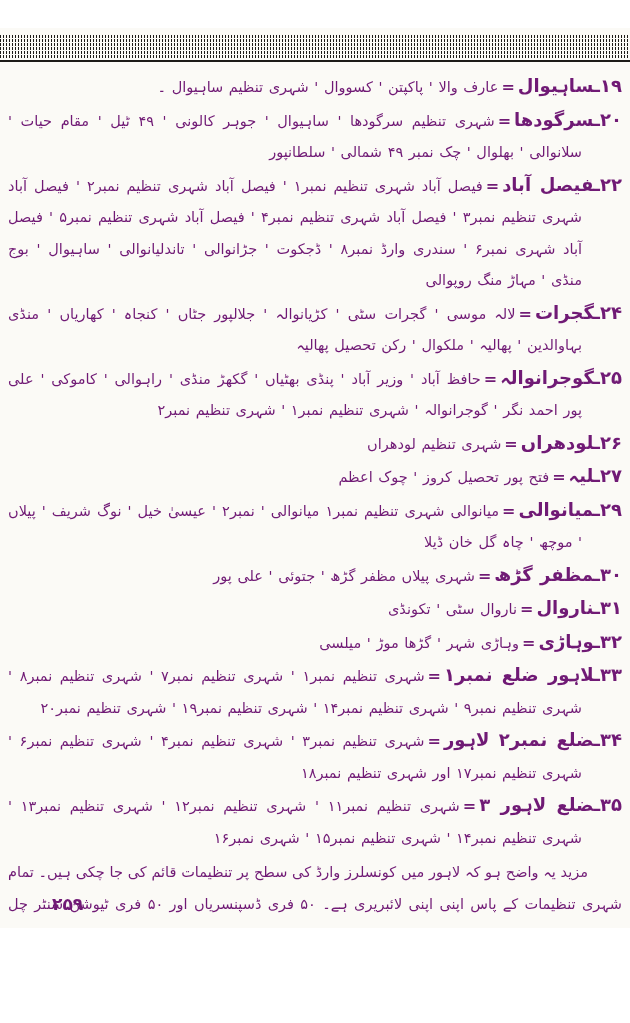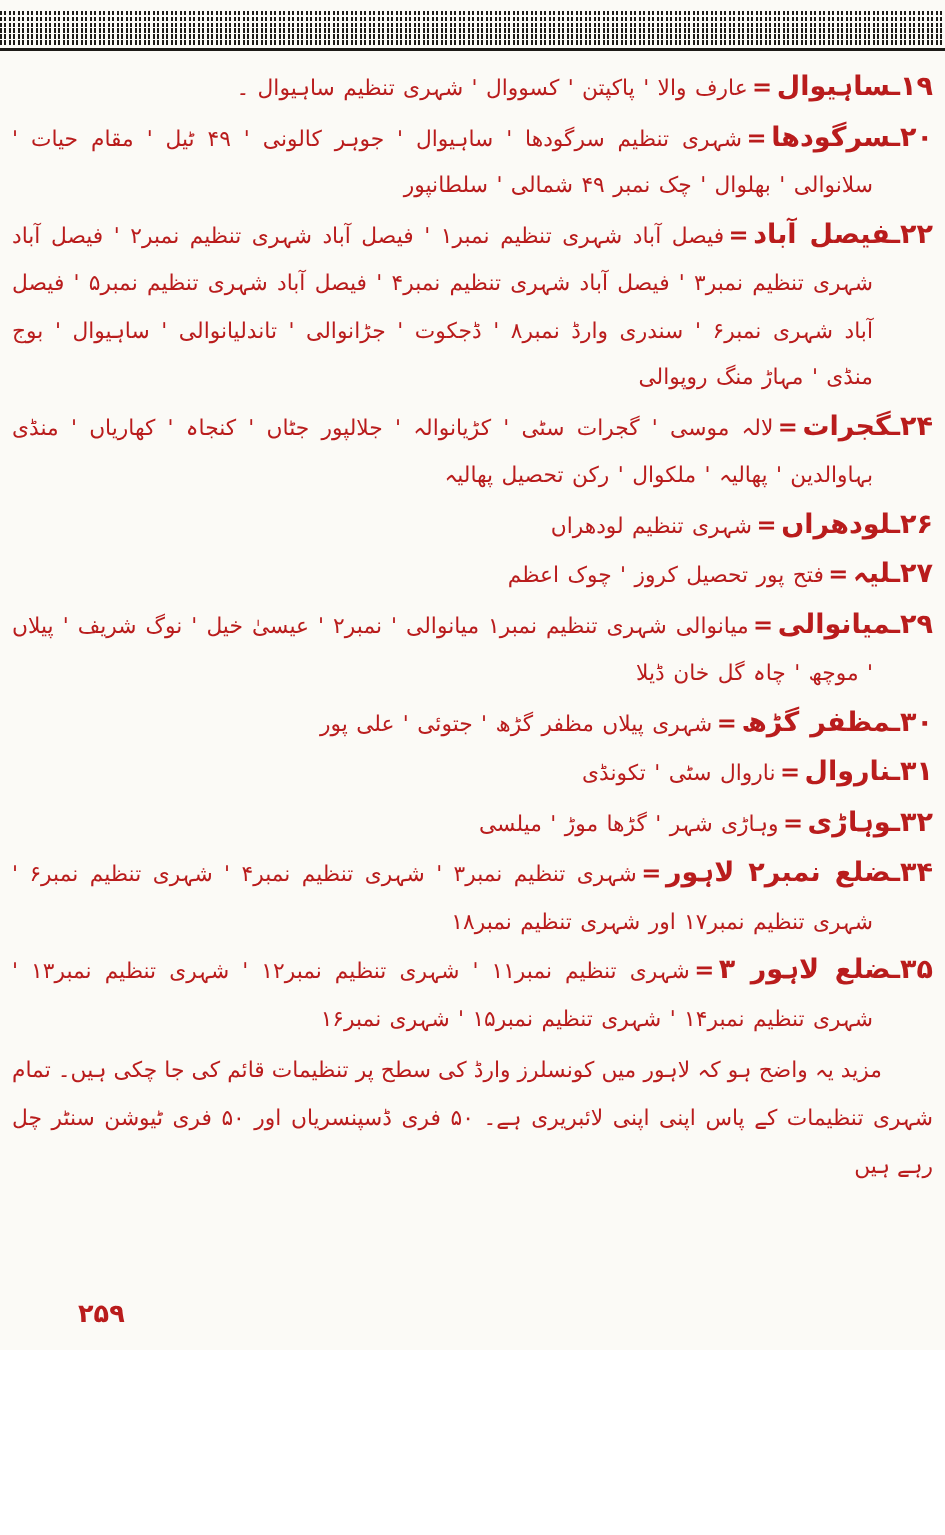--- a/index.html
+++ b/index.html
@@ -1,23 +1,24 @@
 <!DOCTYPE html>
 <html lang="ur"><head>
 <meta charset="utf-8">
 <style>
   html,body{margin:0;padding:0;}
   .page{
     position:relative;
     width:630px;height:900px;
     background:#fbfaf6;
-    color:#b91c1c;
+    color:#701a75;
     font-family:"DejaVu Sans","Liberation Sans",sans-serif;
     overflow:hidden;
     box-sizing:border-box;
+    margin-top:28px;
   }
   .border-band{
     position:absolute;top:6px;left:0;width:630px;height:30px;
   }
   .border-band .ticks{
     height:24px;
     background-image:
       repeating-linear-gradient(0deg, rgba(251,250,246,0) 0 3px, #fbfaf6 3px 4px),
       repeating-linear-gradient(90deg, #1d1b18 0 1.2px, transparent 1.2px 3px);
   }
@@ -70,26 +71,28 @@
     <div class="ticks"></div>
     <div class="rule"></div>
   </div>
 
   <div class="content">
 
     <p class="item"><span class="head">۱۹ـ</span><span class="head">ساہیوال</span><span class="eq">=</span><span>عارف والا ' پاکپتن ' کسووال ' شہری تنظیم ساہیوال ۔</span></p>
     <p class="item"><span class="head">۲۰ـ</span><span class="head">سرگودھا</span><span class="eq">=</span><span>شہری تنظیم سرگودھا ' ساہیوال ' جوہر کالونی ' ۴۹ ٹیل ' مقام حیات ' سلانوالی ' بھلوال ' چک نمبر ۴۹ شمالی ' سلطانپور</span></p>
     <p class="item"><span class="head">۲۲ـ</span><span class="head">فیصل آباد</span><span class="eq">=</span><span>فیصل آباد شہری تنظیم نمبر۱ ' فیصل آباد شہری تنظیم نمبر۲ ' فیصل آباد شہری تنظیم نمبر۳ ' فیصل آباد شہری تنظیم نمبر۴ ' فیصل آباد شہری تنظیم نمبر۵ ' فیصل آباد شہری نمبر۶ ' سندری وارڈ نمبر۸ ' ڈجکوت ' جڑانوالی ' تاندلیانوالی ' ساہیوال ' بوج منڈی ' مہاڑ منگ روپوالی</span></p>
     <p class="item"><span class="head">۲۴ـ</span><span class="head">گجرات</span><span class="eq">=</span><span>لالہ موسی ' گجرات سٹی ' کڑیانوالہ ' جلالپور جٹاں ' کنجاہ ' کھاریاں ' منڈی بہاوالدین ' پھالیہ ' ملکوال ' رکن تحصیل پھالیہ</span></p>
+    <p class="item"><span class="head">۲۵ـ</span><span class="head">گوجرانوالہ</span><span class="eq">=</span><span>حافظ آباد ' وزیر آباد ' پنڈی بھٹیاں ' گکھڑ منڈی ' راہوالی ' کاموکی ' علی پور احمد نگر ' گوجرانوالہ ' شہری تنظیم نمبر۱ ' شہری تنظیم نمبر۲</span></p>
     <p class="item"><span class="head">۲۶ـ</span><span class="head">لودھراں</span><span class="eq">=</span><span>شہری تنظیم لودھراں</span></p>
     <p class="item"><span class="head">۲۷ـ</span><span class="head">لیہ</span><span class="eq">=</span><span>فتح پور تحصیل کروز ' چوک اعظم</span></p>
     <p class="item"><span class="head">۲۹ـ</span><span class="head">میانوالی</span><span class="eq">=</span><span>میانوالی شہری تنظیم نمبر۱ میانوالی ' نمبر۲ ' عیسیٰ خیل ' نوگ شریف ' پیلاں ' موچھ ' چاہ گل خان ڈیلا</span></p>
     <p class="item"><span class="head">۳۰ـ</span><span class="head">مظفر گڑھ</span><span class="eq">=</span><span>شہری پیلاں مظفر گڑھ ' جتوئی ' علی پور</span></p>
     <p class="item"><span class="head">۳۱ـ</span><span class="head">ناروال</span><span class="eq">=</span><span>ناروال سٹی ' تکونڈی</span></p>
     <p class="item"><span class="head">۳۲ـ</span><span class="head">وہاڑی</span><span class="eq">=</span><span>وہاڑی شہر ' گڑھا موڑ ' میلسی</span></p>
+    <p class="item"><span class="head">۳۳ـ</span><span class="head">لاہور ضلع نمبر۱</span><span class="eq">=</span><span>شہری تنظیم نمبر۱ ' شہری تنظیم نمبر۷ ' شہری تنظیم نمبر۸ ' شہری تنظیم نمبر۹ ' شہری تنظیم نمبر۱۴ ' شہری تنظیم نمبر۱۹ ' شہری تنظیم نمبر۲۰</span></p>
     <p class="item"><span class="head">۳۴ـ</span><span class="head">ضلع نمبر۲ لاہور</span><span class="eq">=</span><span>شہری تنظیم نمبر۳ ' شہری تنظیم نمبر۴ ' شہری تنظیم نمبر۶ ' شہری تنظیم نمبر۱۷ اور شہری تنظیم نمبر۱۸</span></p>
     <p class="item"><span class="head">۳۵ـ</span><span class="head">ضلع لاہور ۳</span><span class="eq">=</span><span>شہری تنظیم نمبر۱۱ ' شہری تنظیم نمبر۱۲ ' شہری تنظیم نمبر۱۳ ' شہری تنظیم نمبر۱۴ ' شہری تنظیم نمبر۱۵ ' شہری نمبر۱۶</span></p>
 
     <p class="closing">مزید یہ واضح ہو کہ لاہور میں کونسلرز وارڈ کی سطح پر تنظیمات قائم کی جا چکی ہیں۔ تمام شہری تنظیمات کے پاس اپنی اپنی لائبریری ہے۔ ۵۰ فری ڈسپنسریاں اور ۵۰ فری ٹیوشن سنٹر چل رہے ہیں</p>
   </div>
 
   <div class="page-number">۲۵۹</div>
 </div>
 
 </body></html>

